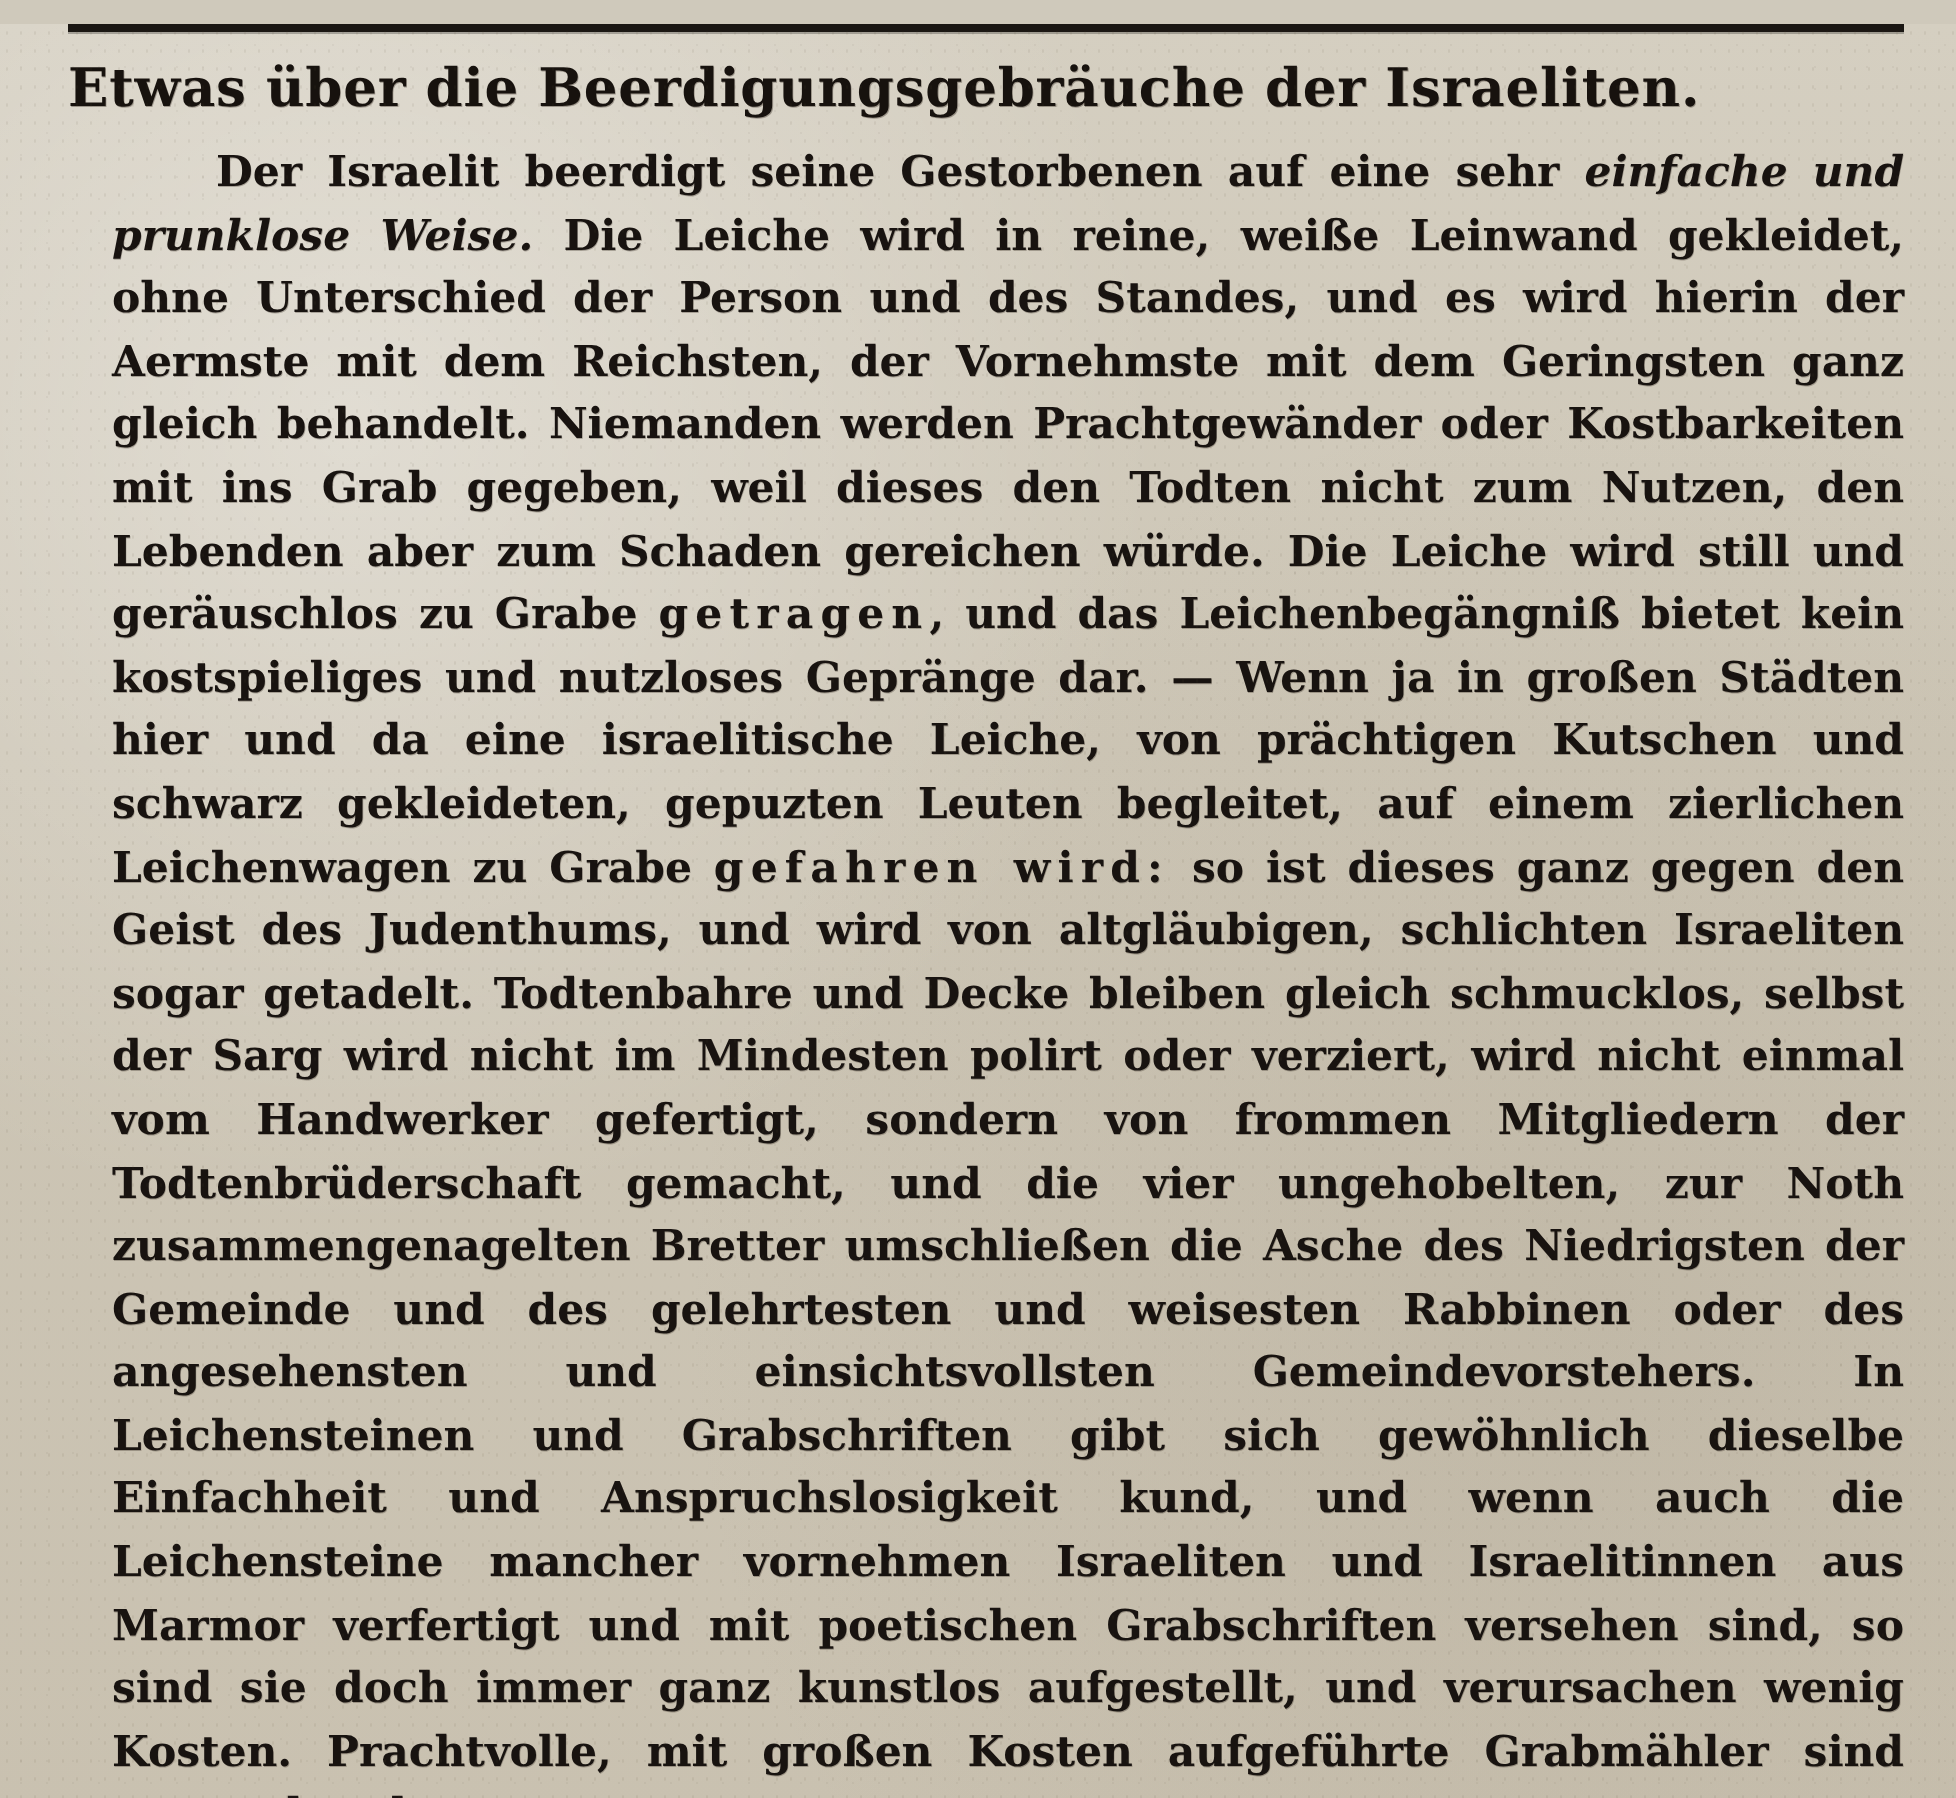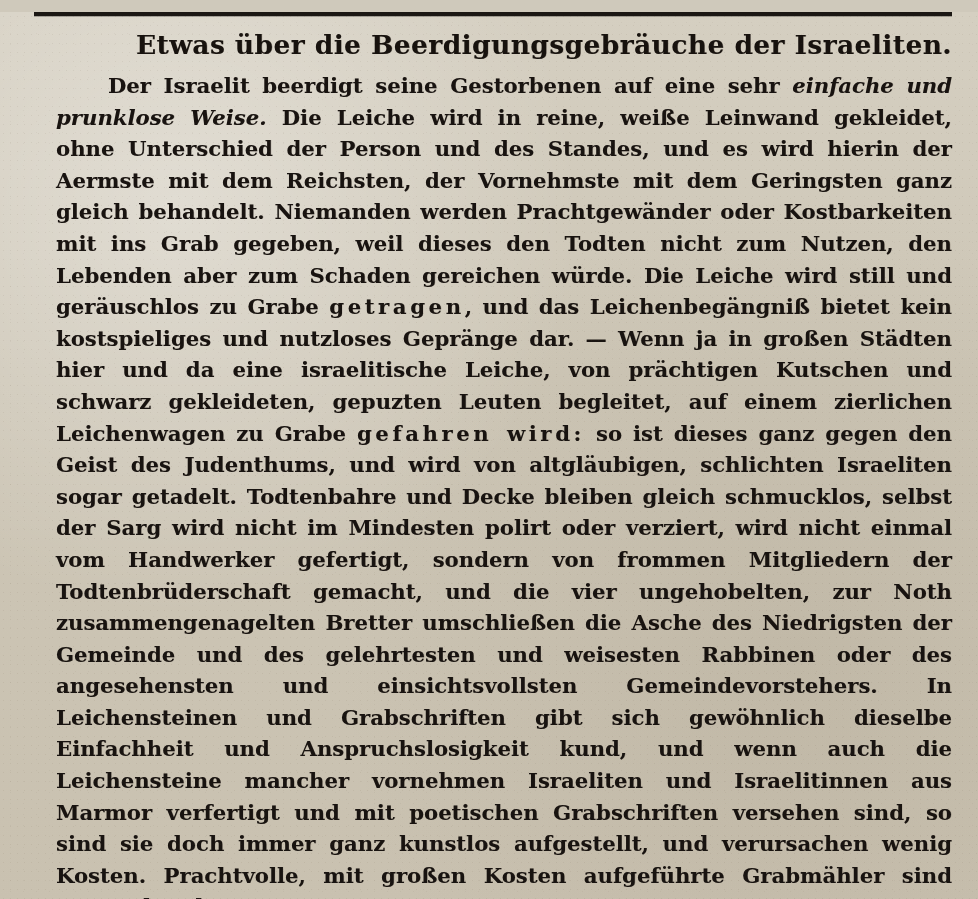--- a/index.html
+++ b/index.html
@@ -38,21 +38,21 @@
     opacity: 0.85;
   }
   .rule {
     margin-top: 12px;
     height: 4px;
     background: #1b1713;
     box-shadow: 0 1px 0 rgba(0,0,0,0.25);
   }
   .headline {
     margin-top: 13px;
-    text-align: right;
+    text-align: left;
     font-family: "DejaVu Serif", serif;
     font-weight: bold;
     font-size: 26.5px;
     letter-spacing: 0.4px;
     color: #17120e;
     text-shadow: 0.4px 0.3px 0 rgba(40,30,20,0.35);
     white-space: nowrap;
   }
   .body-text {
     position: relative;

